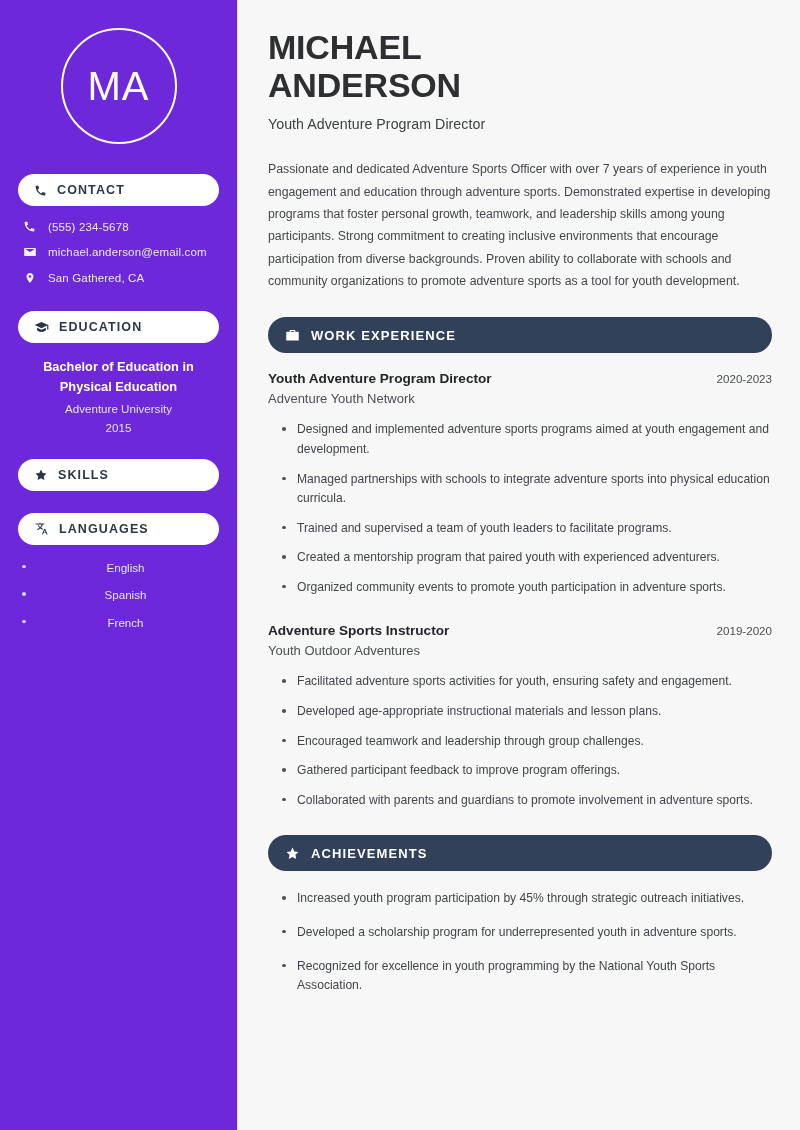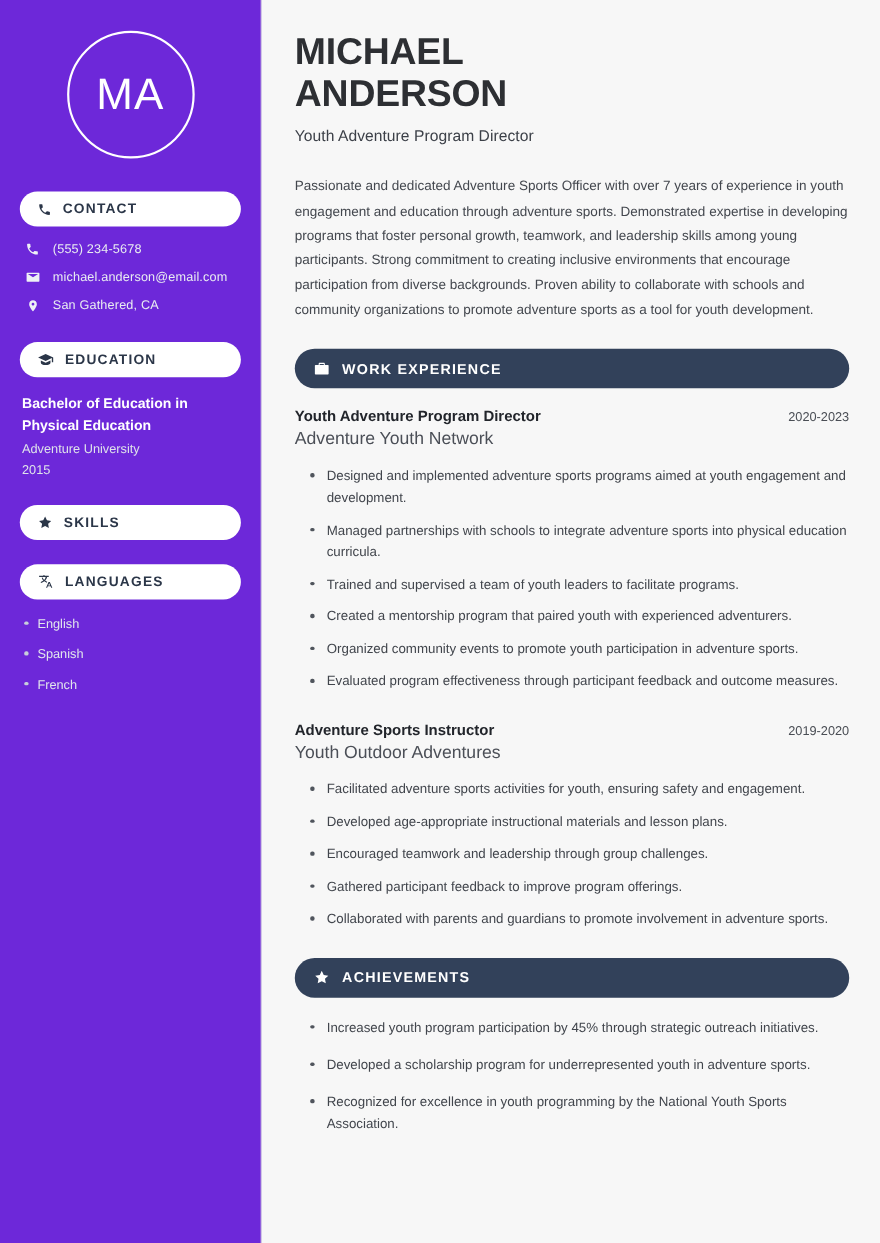--- a/index.html
+++ b/index.html
@@ -66,21 +66,21 @@
   }
   .pill .pill-label {
     color: #2b3648;
     font-size: 12.5px;
     font-weight: bold;
     letter-spacing: 1.1px;
   }
   .pill .pill-icon { display: flex; align-items: center; }
   .pill .pill-icon svg { display: block; }
 
-  .side-block { margin-bottom: 22px; }
+  .side-block { margin-bottom: 22px; text-align: center; }
   .side-block.first { margin-bottom: 26px; }
 
   .contact-row {
     display: flex;
     align-items: center;
     gap: 11px;
     padding: 0 4px;
     margin-bottom: 12px;
   }
   .contact-row .c-icon {
@@ -192,21 +192,21 @@
     font-weight: bold;
   }
   .job-dates {
     color: #4a4e55;
     font-size: 11.6px;
     white-space: nowrap;
     padding-left: 12px;
   }
   .job-org {
     color: #4b4f57;
-    font-size: 16px;
+    font-size: 13px;
     margin-top: 5px;
   }
 
   .duties {
     list-style: none;
     margin-top: 14px;
     padding-left: 13px;
   }
   .duties li {
     color: #41454c;
@@ -348,21 +348,20 @@
         <span class="job-role">Youth Adventure Program Director</span>
         <span class="job-dates">2020-2023</span>
       </div>
       <div class="job-org">Adventure Youth Network</div>
       <ul class="duties">
         <li>Designed and implemented adventure sports programs aimed at youth engagement and development.</li>
         <li>Managed partnerships with schools to integrate adventure sports into physical education curricula.</li>
         <li>Trained and supervised a team of youth leaders to facilitate programs.</li>
         <li>Created a mentorship program that paired youth with experienced adventurers.</li>
         <li>Organized community events to promote youth participation in adventure sports.</li>
-        <li>Evaluated program effectiveness through participant feedback and outcome measures.</li>
       </ul>
     </div>
 
     <div class="job-gap"></div>
 
     <div class="job">
       <div class="job-head">
         <span class="job-role">Adventure Sports Instructor</span>
         <span class="job-dates">2019-2020</span>
       </div>

